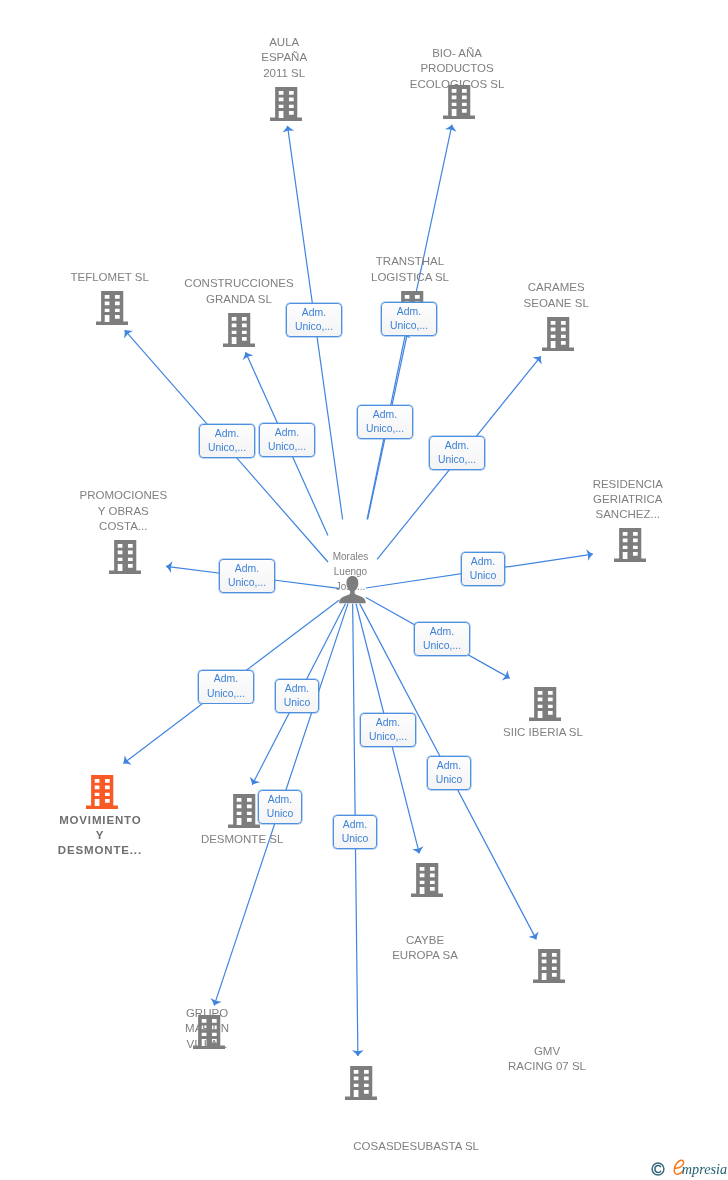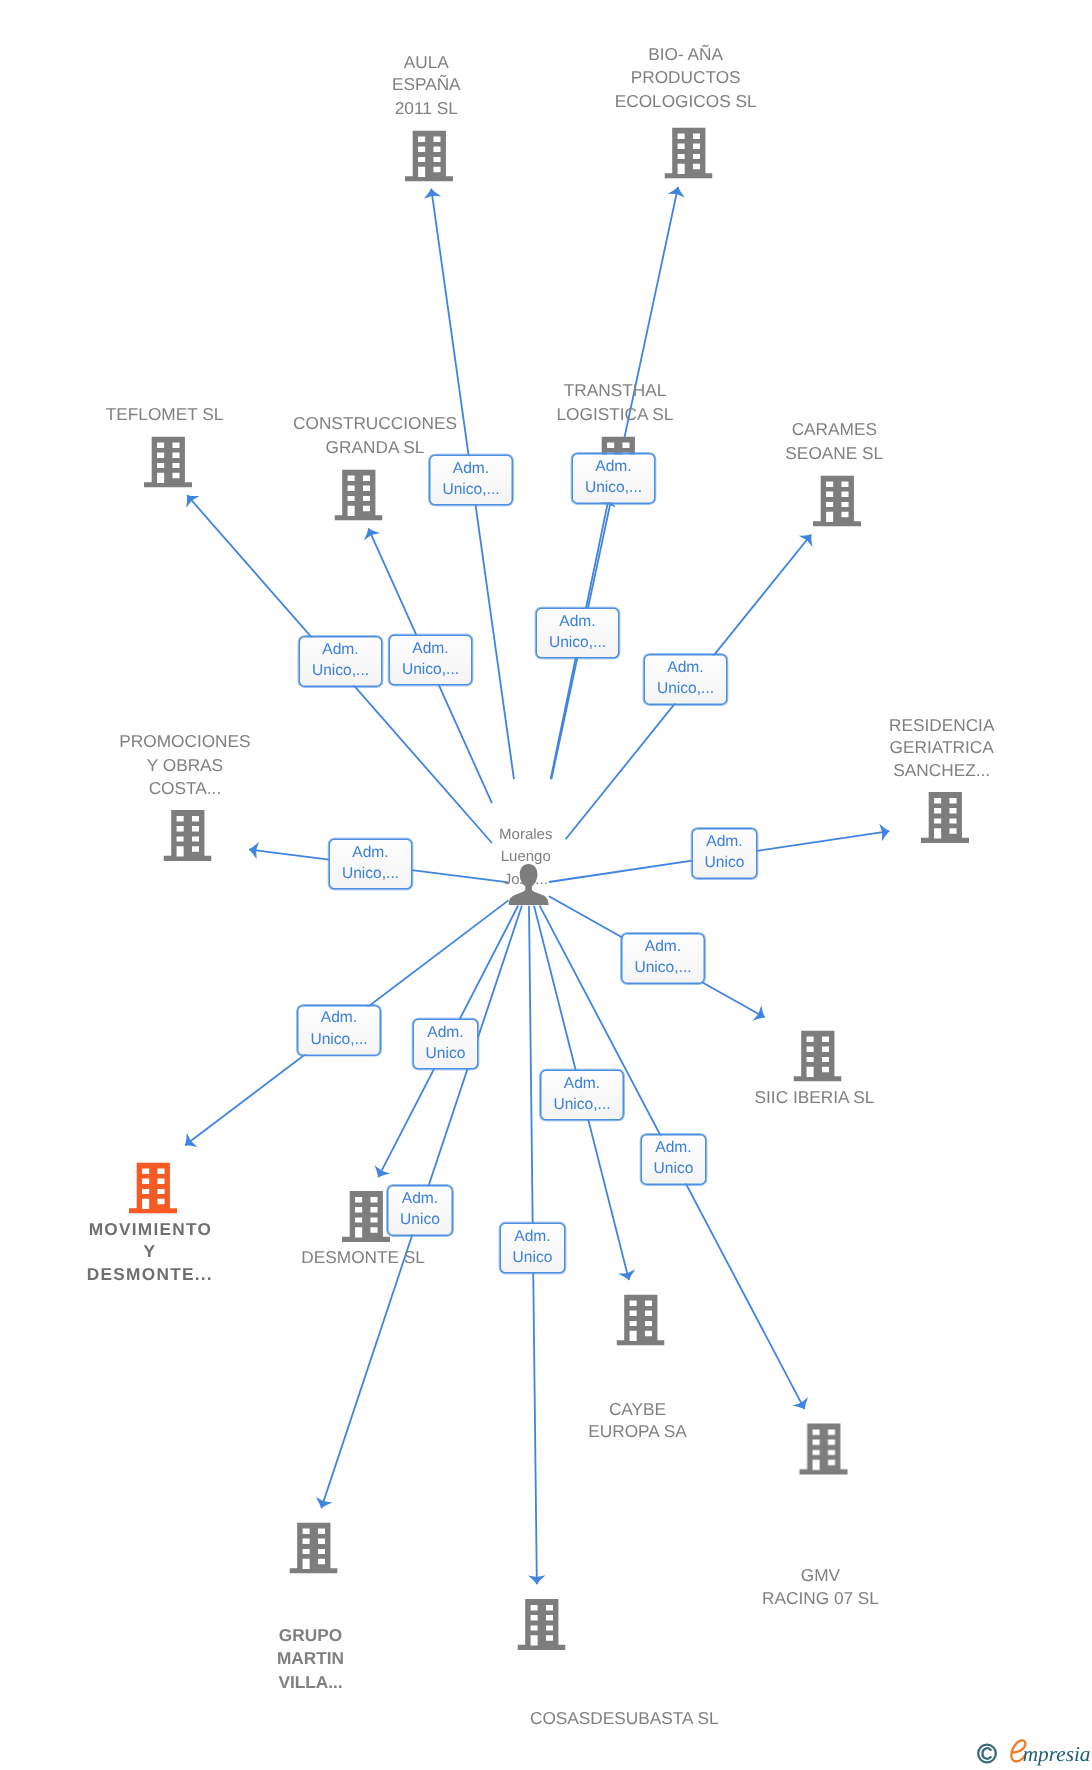--- a/index.html
+++ b/index.html
@@ -60,33 +60,33 @@
           <path fill="#7d7d7d" d="M5.13 0 H27.28 V30.5 H5.13 Z M0 30.47 H32 V34 H0 Z"></path>
           <path fill="#ffffff" d="M8.72 4.04 H13.44 V7.67 H8.72 Z M18.97 4.04 H23.69 V7.67 H18.97 Z M8.72 10.59 H13.44 V14.33 H8.72 Z M18.97 10.59 H23.69 V14.33 H18.97 Z M8.72 17.66 H13.44 V20.99 H8.72 Z M18.97 17.66 H23.69 V20.99 H18.97 Z M8.72 24.11 H13.44 V27.85 H8.72 Z M18.97 24.11 H23.69 V27.85 H18.97 Z M8.72 24.11 H13.44 V31.07 H8.72 Z "></path>
         </svg></div>
       <div class="node-label" style="width: 240px; left: 164.2px; top: 35px;">AULA
 ESPAÑA
 2011 SL</div>
       <div class="node" style="left: 443.1px; top: 85.1px; width: 32px; height: 34px;"><svg width="32" height="34" viewBox="0 0 32 34">
           <path fill="#7d7d7d" d="M5.13 0 H27.28 V30.5 H5.13 Z M0 30.47 H32 V34 H0 Z"></path>
           <path fill="#ffffff" d="M8.72 4.04 H13.44 V7.67 H8.72 Z M18.97 4.04 H23.69 V7.67 H18.97 Z M8.72 10.59 H13.44 V14.33 H8.72 Z M18.97 10.59 H23.69 V14.33 H18.97 Z M8.72 17.66 H13.44 V20.99 H8.72 Z M18.97 17.66 H23.69 V20.99 H18.97 Z M8.72 24.11 H13.44 V27.85 H8.72 Z M18.97 24.11 H23.69 V27.85 H18.97 Z M8.72 24.11 H13.44 V31.07 H8.72 Z "></path>
         </svg></div>
-      <div class="node-label" style="width: 240px; left: 337.1px; top: 30px;">BIO- AÑA
+      <div class="node-label" style="width: 240px; left: 337.1px; top: 46px;">BIO- AÑA
 PRODUCTOS
 ECOLOGICOS SL</div>
       <div class="node" style="left: 95.7px; top: 291.4px; width: 32px; height: 34px;"><svg width="32" height="34" viewBox="0 0 32 34">
           <path fill="#7d7d7d" d="M5.13 0 H27.28 V30.5 H5.13 Z M0 30.47 H32 V34 H0 Z"></path>
           <path fill="#ffffff" d="M8.72 4.04 H13.44 V7.67 H8.72 Z M18.97 4.04 H23.69 V7.67 H18.97 Z M8.72 10.59 H13.44 V14.33 H8.72 Z M18.97 10.59 H23.69 V14.33 H18.97 Z M8.72 17.66 H13.44 V20.99 H8.72 Z M18.97 17.66 H23.69 V20.99 H18.97 Z M8.72 24.11 H13.44 V27.85 H8.72 Z M18.97 24.11 H23.69 V27.85 H18.97 Z M8.72 24.11 H13.44 V31.07 H8.72 Z "></path>
         </svg></div>
       <div class="node-label" style="width: 240px; left: -10.3px; top: 269.8px;">TEFLOMET SL</div>
       <div class="node" style="left: 222.6px; top: 312.9px; width: 32px; height: 34px;"><svg width="32" height="34" viewBox="0 0 32 34">
           <path fill="#7d7d7d" d="M5.13 0 H27.28 V30.5 H5.13 Z M0 30.47 H32 V34 H0 Z"></path>
           <path fill="#ffffff" d="M8.72 4.04 H13.44 V7.67 H8.72 Z M18.97 4.04 H23.69 V7.67 H18.97 Z M8.72 10.59 H13.44 V14.33 H8.72 Z M18.97 10.59 H23.69 V14.33 H18.97 Z M8.72 17.66 H13.44 V20.99 H8.72 Z M18.97 17.66 H23.69 V20.99 H18.97 Z M8.72 24.11 H13.44 V27.85 H8.72 Z M18.97 24.11 H23.69 V27.85 H18.97 Z M8.72 24.11 H13.44 V31.07 H8.72 Z "></path>
         </svg></div>
-      <div class="node-label" style="width: 240px; left: 130px; top: 276.3px;">CONSTRUCCIONES
+      <div class="node-label" style="width: 240px; left: 119px; top: 276.3px;">CONSTRUCCIONES
 GRANDA SL</div>
       <div class="node" style="left: 396px; top: 291px; width: 32px; height: 34px;"><svg width="32" height="34" viewBox="0 0 32 34">
           <path fill="#7d7d7d" d="M5.13 0 H27.28 V30.5 H5.13 Z M0 30.47 H32 V34 H0 Z"></path>
           <path fill="#ffffff" d="M8.72 4.04 H13.44 V7.67 H8.72 Z M18.97 4.04 H23.69 V7.67 H18.97 Z M8.72 10.59 H13.44 V14.33 H8.72 Z M18.97 10.59 H23.69 V14.33 H18.97 Z M8.72 17.66 H13.44 V20.99 H8.72 Z M18.97 17.66 H23.69 V20.99 H18.97 Z M8.72 24.11 H13.44 V27.85 H8.72 Z M18.97 24.11 H23.69 V27.85 H18.97 Z M8.72 24.11 H13.44 V31.07 H8.72 Z "></path>
         </svg></div>
       <div class="node-label" style="width: 240px; left: 290px; top: 254.4px;">TRANSTHAL
 LOGISTICA SL</div>
       <div class="node" style="left: 542.2px; top: 316.9px; width: 32px; height: 34px;"><svg width="32" height="34" viewBox="0 0 32 34">
           <path fill="#7d7d7d" d="M5.13 0 H27.28 V30.5 H5.13 Z M0 30.47 H32 V34 H0 Z"></path>
           <path fill="#ffffff" d="M8.72 4.04 H13.44 V7.67 H8.72 Z M18.97 4.04 H23.69 V7.67 H18.97 Z M8.72 10.59 H13.44 V14.33 H8.72 Z M18.97 10.59 H23.69 V14.33 H18.97 Z M8.72 17.66 H13.44 V20.99 H8.72 Z M18.97 17.66 H23.69 V20.99 H18.97 Z M8.72 24.11 H13.44 V27.85 H8.72 Z M18.97 24.11 H23.69 V27.85 H18.97 Z M8.72 24.11 H13.44 V31.07 H8.72 Z "></path>
@@ -133,21 +133,21 @@
       <div class="node" style="left: 533px; top: 949px; width: 32px; height: 34px;"><svg width="32" height="34" viewBox="0 0 32 34">
           <path fill="#7d7d7d" d="M5.13 0 H27.28 V30.5 H5.13 Z M0 30.47 H32 V34 H0 Z"></path>
           <path fill="#ffffff" d="M8.72 4.04 H13.44 V7.67 H8.72 Z M18.97 4.04 H23.69 V7.67 H18.97 Z M8.72 10.59 H13.44 V14.33 H8.72 Z M18.97 10.59 H23.69 V14.33 H18.97 Z M8.72 17.66 H13.44 V20.99 H8.72 Z M18.97 17.66 H23.69 V20.99 H18.97 Z M8.72 24.11 H13.44 V27.85 H8.72 Z M18.97 24.11 H23.69 V27.85 H18.97 Z M8.72 24.11 H13.44 V31.07 H8.72 Z "></path>
         </svg></div>
       <div class="node-label" style="width: 240px; left: 427px; top: 1044px; text-align: center;">GMV
 RACING 07  SL</div>
       <div class="node" style="left: 193px; top: 1015px; width: 32px; height: 34px;"><svg width="32" height="34" viewBox="0 0 32 34">
           <path fill="#7d7d7d" d="M5.13 0 H27.28 V30.5 H5.13 Z M0 30.47 H32 V34 H0 Z"></path>
           <path fill="#ffffff" d="M8.72 4.04 H13.44 V7.67 H8.72 Z M18.97 4.04 H23.69 V7.67 H18.97 Z M8.72 10.59 H13.44 V14.33 H8.72 Z M18.97 10.59 H23.69 V14.33 H18.97 Z M8.72 17.66 H13.44 V20.99 H8.72 Z M18.97 17.66 H23.69 V20.99 H18.97 Z M8.72 24.11 H13.44 V27.85 H8.72 Z M18.97 24.11 H23.69 V27.85 H18.97 Z M8.72 24.11 H13.44 V31.07 H8.72 Z "></path>
         </svg></div>
-      <div class="node-label" style="width: 240px; left: 87px; top: 1084px; font-weight: bold;">GRUPO
+      <div class="node-label" style="width: 240px; left: 87px; top: 1006px;">GRUPO
 MARTIN
 VILLA...</div>
       <div class="node" style="left: 345px; top: 1066px; width: 32px; height: 34px;"><svg width="32" height="34" viewBox="0 0 32 34">
           <path fill="#7d7d7d" d="M5.13 0 H27.28 V30.5 H5.13 Z M0 30.47 H32 V34 H0 Z"></path>
           <path fill="#ffffff" d="M8.72 4.04 H13.44 V7.67 H8.72 Z M18.97 4.04 H23.69 V7.67 H18.97 Z M8.72 10.59 H13.44 V14.33 H8.72 Z M18.97 10.59 H23.69 V14.33 H18.97 Z M8.72 17.66 H13.44 V20.99 H8.72 Z M18.97 17.66 H23.69 V20.99 H18.97 Z M8.72 24.11 H13.44 V27.85 H8.72 Z M18.97 24.11 H23.69 V27.85 H18.97 Z M8.72 24.11 H13.44 V31.07 H8.72 Z "></path>
         </svg></div>
       <div class="node-label" style="width: 240px; left: 239px; top: 1139px; text-align: right;">COSASDESUBASTA SL</div>
       <div class="node" style="left: 339.1px; top: 576.35px; width: 26.8px; height: 27.3px;"><svg width="26.8" height="27.3" viewBox="0 0 26.8 27.3">
           <path fill="#7d7d7d" d="M13.4 0 C10.0 0 7.5 2.6 7.5 6.9 C7.5 10.7 9.6 14.0 11.2 14.9 L11.2 17.2 C10.9 18.3 9.0 18.9 6.2 19.9 C2.6 21.2 0.7 22.6 0.4 24.9 L0.0 27.3 L26.8 27.3 L26.4 24.9 C26.1 22.6 24.2 21.2 20.6 19.9 C17.8 18.9 15.9 18.3 15.6 17.2 L15.6 14.9 C17.2 14.0 19.3 10.7 19.3 6.9 C19.3 2.6 16.8 0 13.4 0 Z"></path>
         </svg></div>

